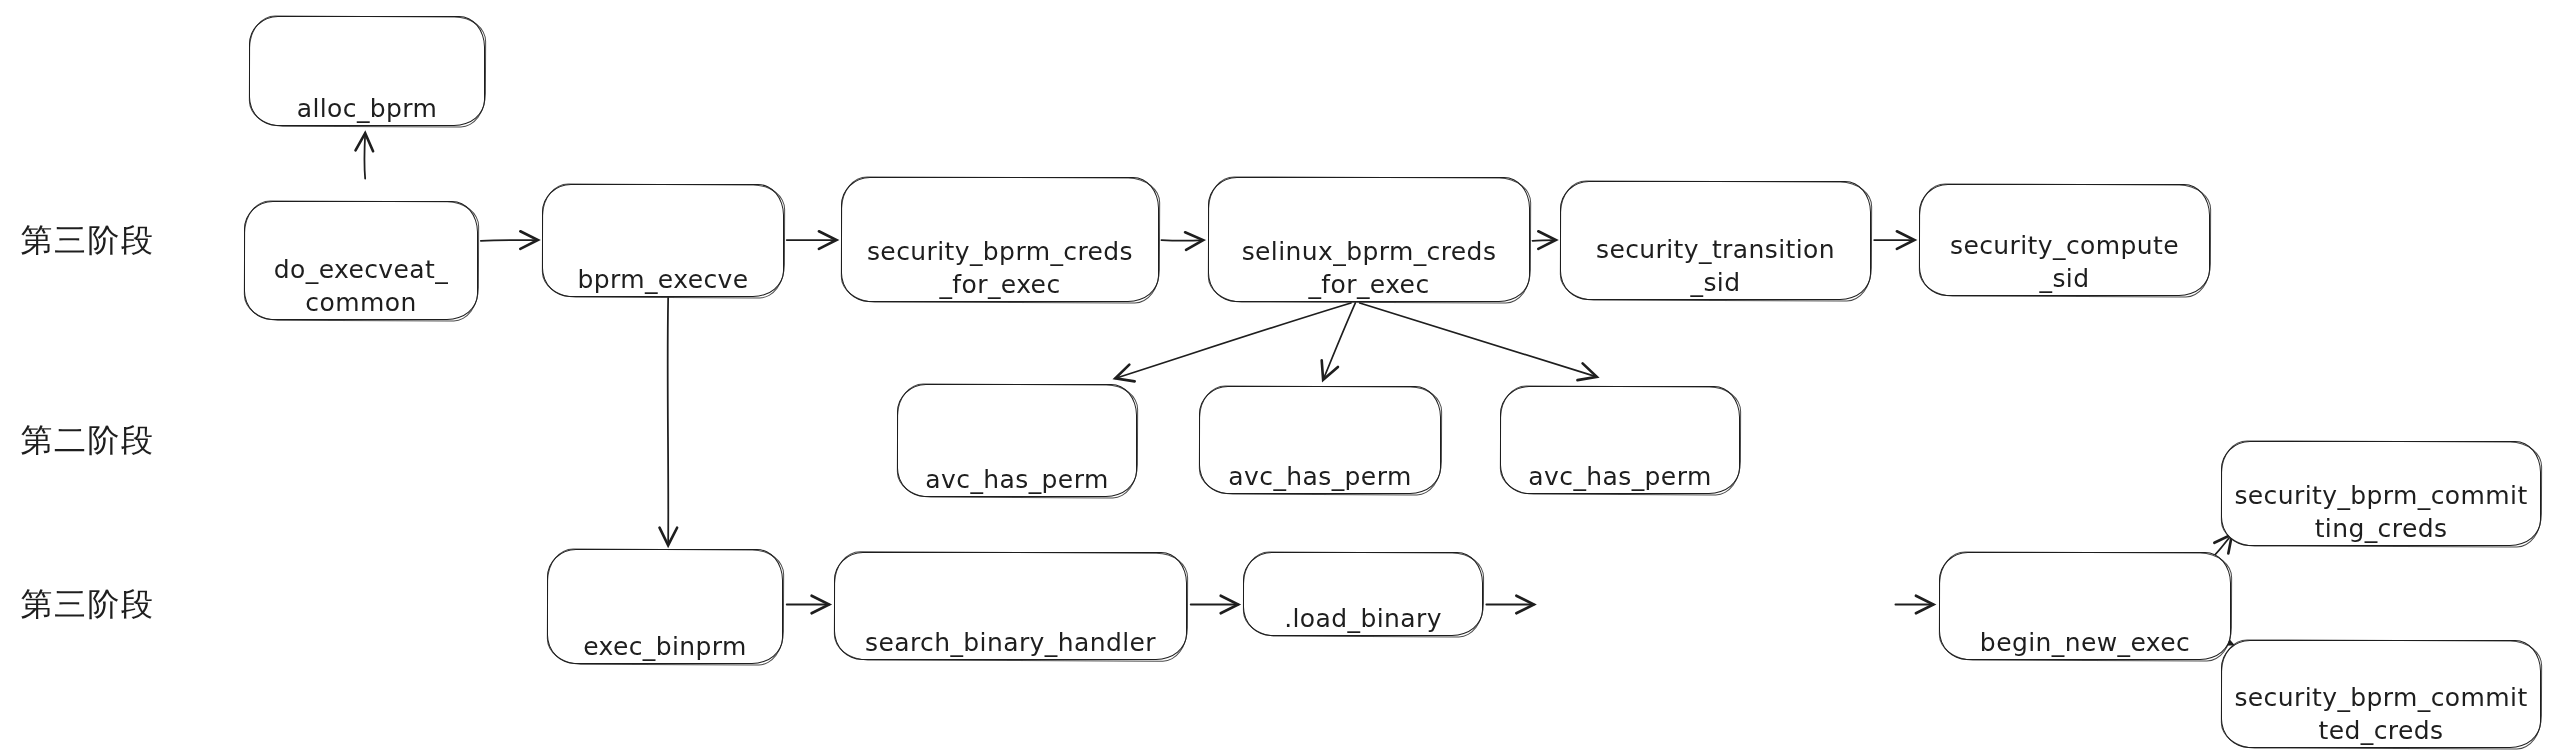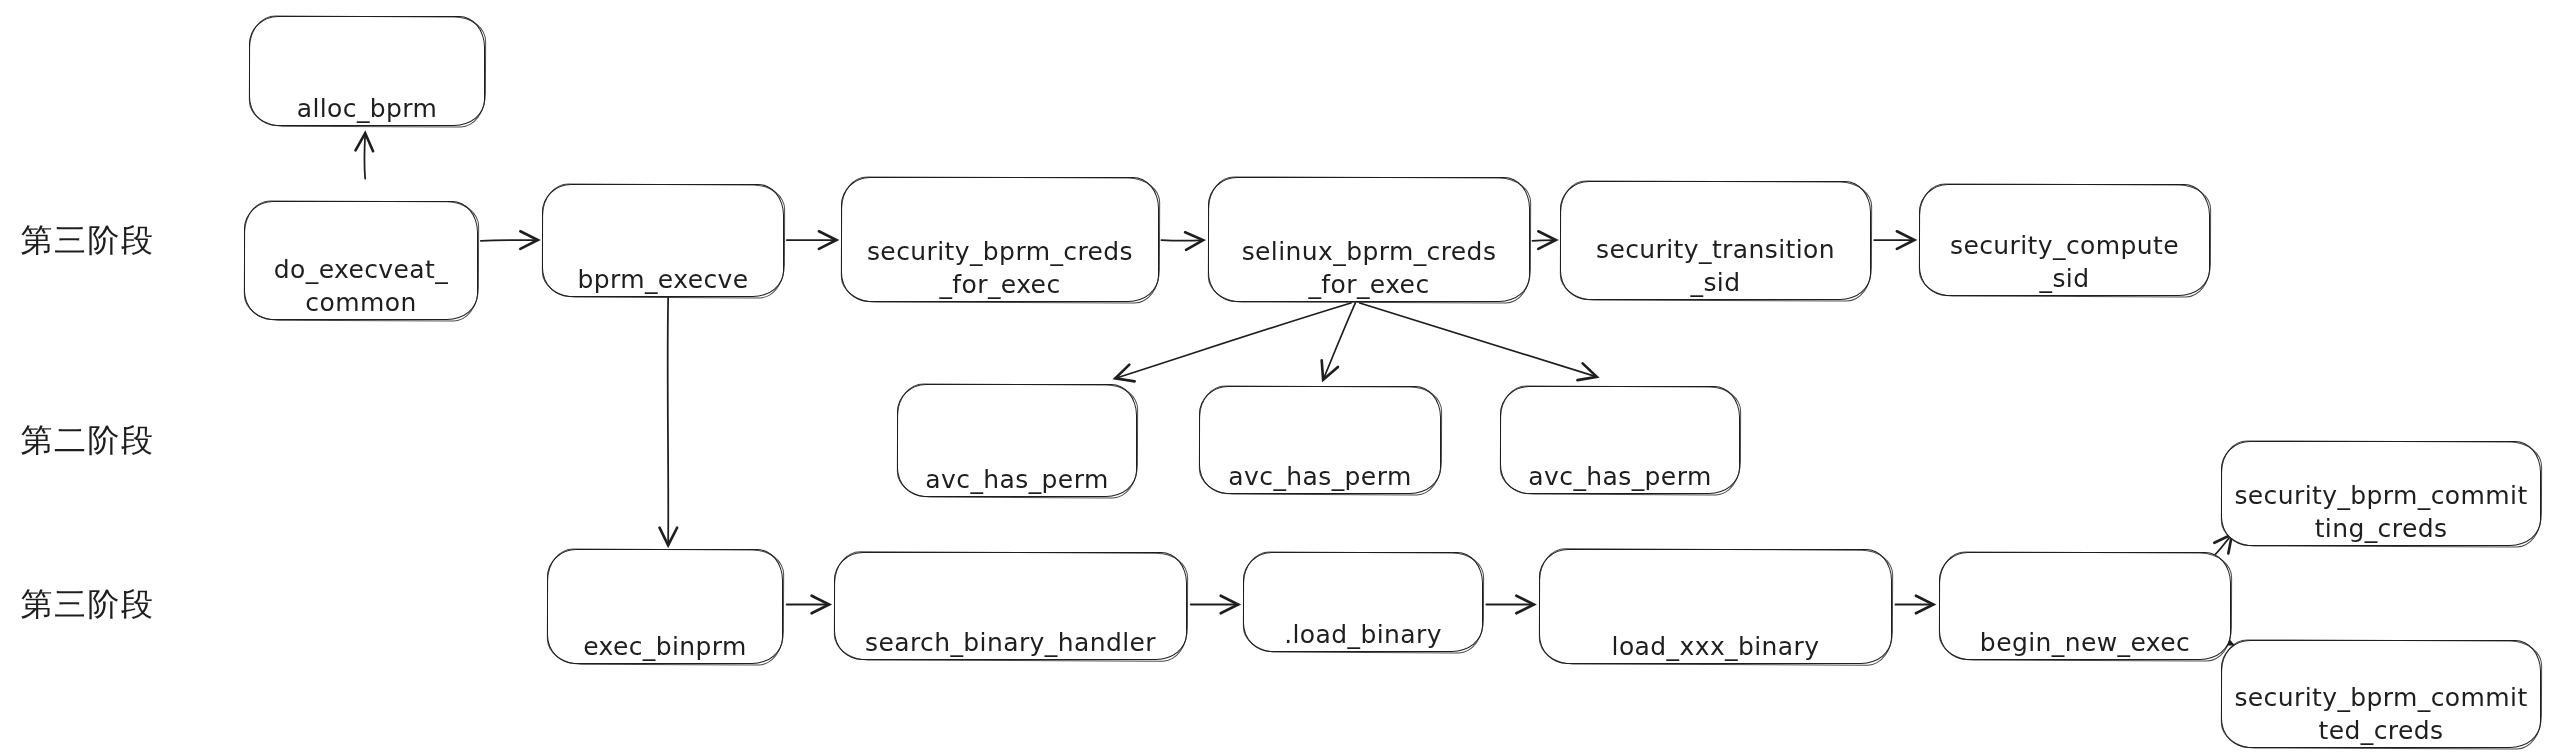--- a/index.html
+++ b/index.html
@@ -38,21 +38,21 @@
   #n-bprmexecve   {left:542px; top:184px; width:242px;height:113px;}
   #n-secbprmcreds {left:841px;top:177px; width:318px;height:125px;}
   #n-selinuxcreds {left:1208px;top:177px; width:322px;height:125px;}
   #n-sectranssid  {left:1560px;top:181px; width:311px;height:119px;}
   #n-seccompsid   {left:1919px;top:184px; width:291px;height:112px;}
   #n-avc1         {left:897px;top:384px; width:240px;height:113px;}
   #n-avc2         {left:1199px;top:386px; width:242px;height:108px;}
   #n-avc3         {left:1500px;top:386px; width:240px;height:108px;}
   #n-execbinprm   {left:547px; top:549px; width:236px;height:115px;}
   #n-searchbh     {left:834px;top:552px; width:353px;height:108px;}
-  #n-loadbinary   {left:1243px;top:552px; width:240px;height:100px;}
+  #n-loadbinary   {left:1243px;top:552px; width:240px;height:84px;}
   #n-loadxxx      {left:1539px;top:549px; width:353px;height:115px;}
   #n-beginnewexec {left:1939px;top:552px; width:292px;height:108px;}
   #n-committing   {left:2221px;top:441px; width:320px;height:105px;}
   #n-committed    {left:2221px;top:640px; width:320px;height:108px;}
   .edges{position:absolute;left:0;top:0;pointer-events:none;}
   .edges path{fill:none;stroke:#1e1e1e;stroke-width:2.4;stroke-linecap:round;}
 </style>
 </head>
 <body>
 
@@ -123,23 +123,20 @@
   </div>
   <div class="node" id="n-execbinprm">
     <span class="nlabel">exec_binprm</span>
   </div>
   <div class="node" id="n-searchbh">
     <span class="nlabel">search_binary_handler</span>
   </div>
   <div class="node" id="n-loadbinary">
     <span class="nlabel">.load_binary</span>
   </div>
-  <div class="node" id="n-loadxxx">
-    <span class="nlabel">load_xxx_binary</span>
-  </div>
   <div class="node" id="n-beginnewexec">
     <span class="nlabel">begin_new_exec</span>
   </div>
   <div class="node" id="n-committing">
     <span class="nlabel">security_bprm_commit
 ting_creds</span>
   </div>
   <div class="node" id="n-committed">
     <span class="nlabel">security_bprm_commit
 ted_creds</span>

